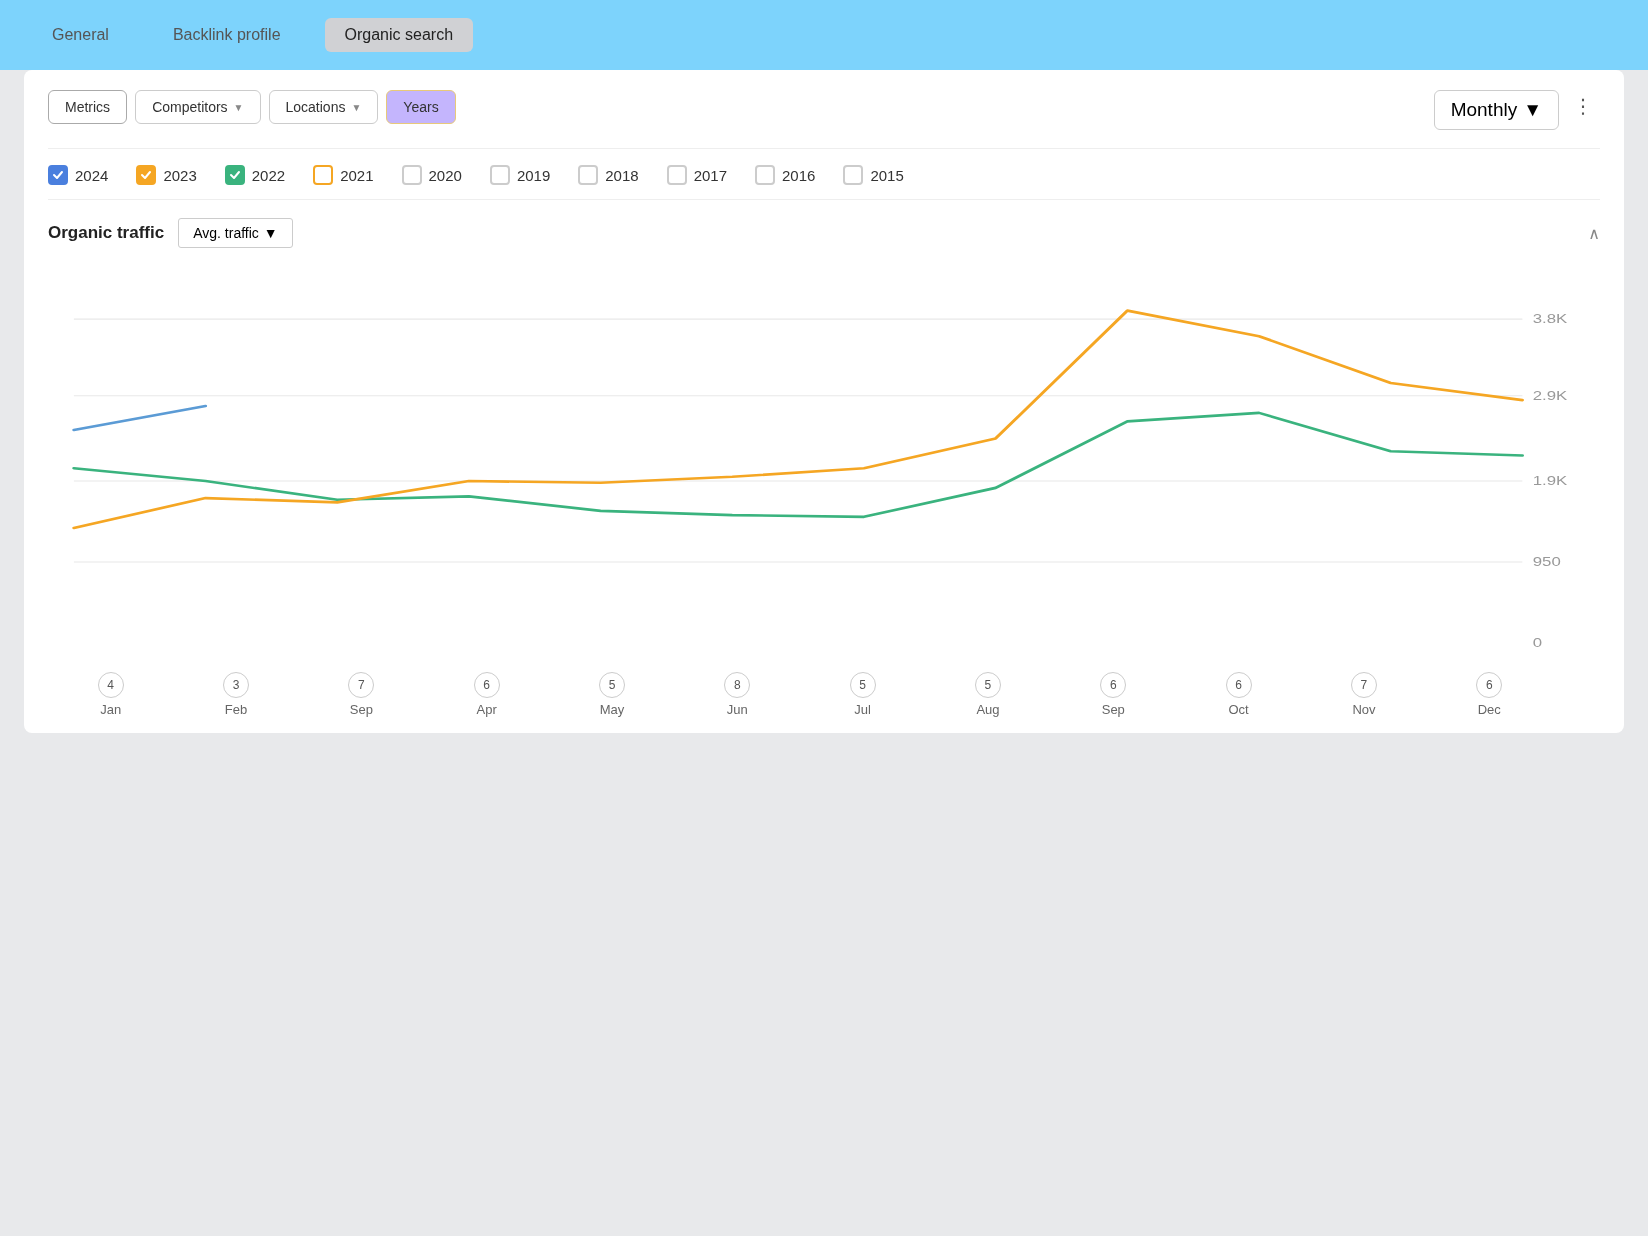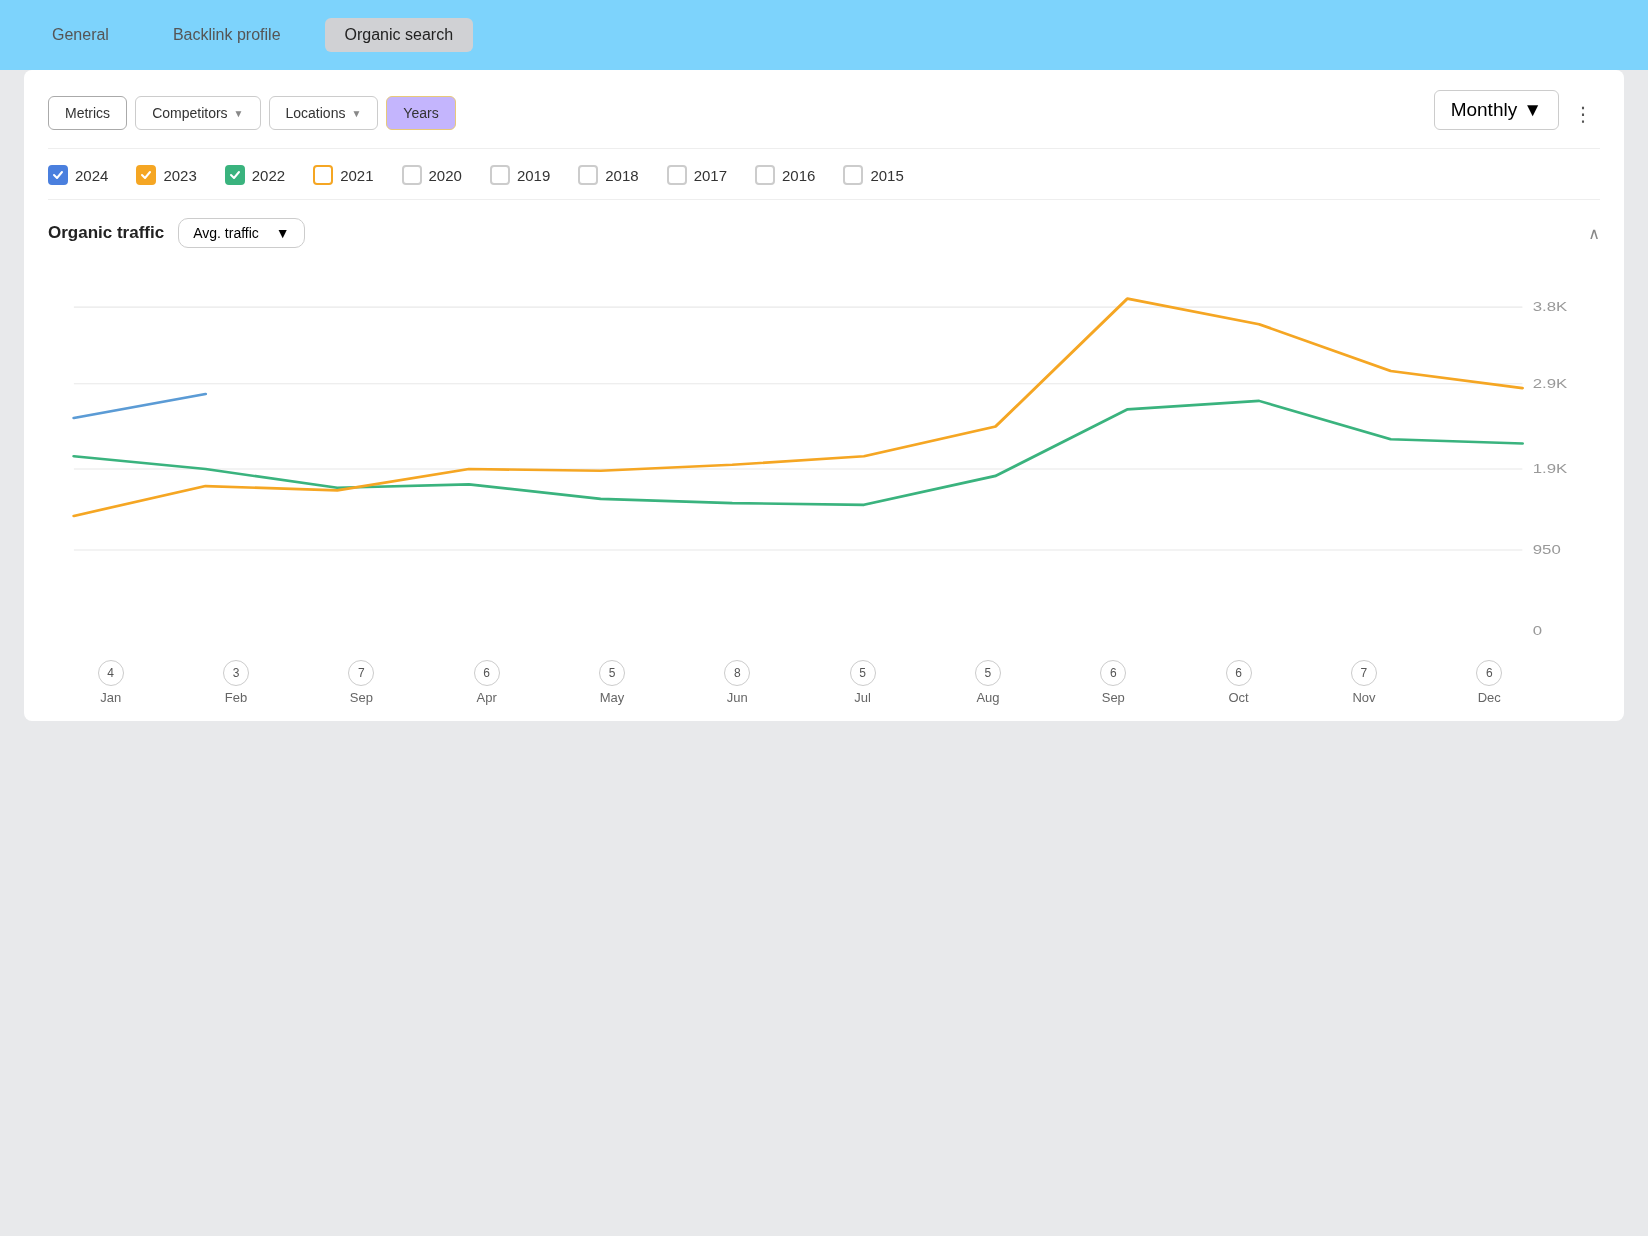--- a/index.html
+++ b/index.html
@@ -30,21 +30,21 @@
       font-weight: 400;
     }
     .main-card {
       background: #fff;
       margin: 0 24px 24px 24px;
       border-radius: 8px;
       padding: 20px 24px 0 24px;
     }
     .filter-row {
       display: flex;
-      align-items: flex-end;
+      align-items: flex-start;
       gap: 8px;
       flex-wrap: wrap;
       padding-bottom: 18px;
       border-bottom: 1px solid #eee;
     }
     .filter-btn {
       border: 1px solid #ccc;
       background: #fff;
       border-radius: 6px;
       padding: 8px 16px;
@@ -122,37 +122,37 @@
     .checkbox.orange-outline { background: #fff; border-color: #f5a623; }
     .checkbox.unchecked { background: #fff; border-color: #ccc; }
     .checkbox svg { width: 12px; height: 12px; }
     .chart-section {
       padding: 18px 0 0 0;
     }
     .chart-header {
       display: flex;
       align-items: center;
       gap: 14px;
-      margin-bottom: 4px;
+      margin-bottom: 16px;
     }
     .chart-title {
       font-size: 17px;
       font-weight: 700;
       color: #222;
     }
     .avg-btn {
       border: 1px solid #ccc;
       background: #fff;
-      border-radius: 10px;
+      border-radius: 3px;
       padding: 6px 14px;
       font-size: 14px;
       cursor: pointer;
       display: flex;
       align-items: center;
-      gap: 17px;
+      gap: 5px;
     }
     .collapse-btn {
       margin-left: auto;
       background: none;
       border: none;
       cursor: pointer;
       font-size: 16px;
       color: #888;
     }
     .chart-area {

